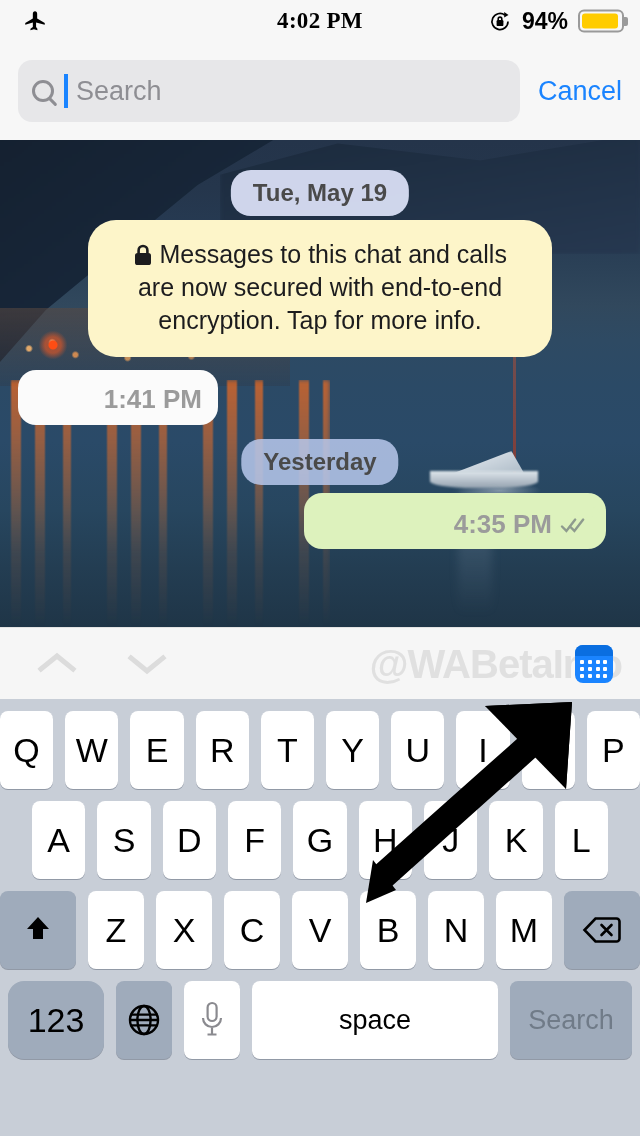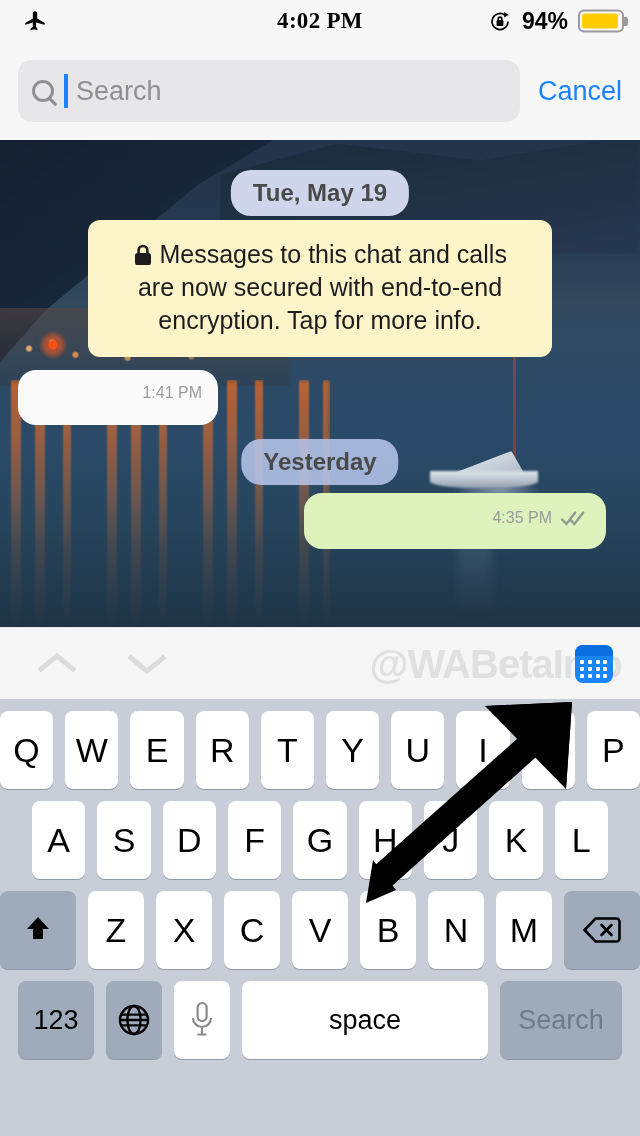--- a/index.html
+++ b/index.html
@@ -143,30 +143,30 @@
     position: absolute; left: 50%; transform: translateX(-50%);
     background: rgba(222,228,250,.92); color: #4a4a4a;
     font-size: 24px; font-weight: bold;
     padding: 9px 22px; border-radius: 20px; white-space: nowrap;
   }
   #date-chip-1 { top: 30px; }
   #date-chip-2 { top: 299px; background: rgba(183,199,235,.86); }
 
   .encryption {
     position: absolute; left: 88px; top: 80px; width: 464px;
-    background: #fdf5c9; border-radius: 12px;
+    background: #fdf5c9; border-radius: 28px;
     padding: 18px 24px 20px;
     text-align: center; color: #1c1c1e; font-size: 25px; line-height: 1.32;
   }
   .lock-glyph { font-size: 23px; }
 
   .bubble { position: absolute; border-radius: 18px; }
   .bubble .meta {
     display: flex; align-items: center; justify-content: flex-end; gap: 8px;
-    font-size: 16px; color: #9b9b9b;
+    font-size: 26px; color: #9b9b9b; font-weight: bold;
   }
   .bubble-in {
     left: 18px; top: 230px; width: 200px; height: 55px;
     background: #fbfbfb; padding: 14px 16px 0 0;
   }
   .bubble-in::before {
     content: ""; position: absolute; left: -11px; top: 12px;
     width: 0; height: 0;
     border: 12px solid transparent; border-right-color: #fbfbfb; border-bottom: none;
     transform: rotate(-14deg);
@@ -219,21 +219,21 @@
     background: #fff; border-radius: 8px;
     box-shadow: 0 1px 0 rgba(100,110,125,.55);
     display: grid; place-items: center;
     font-size: 34px; color: #000;
     width: 56px; height: 78px;
   }
   .krow.r2 .key { width: 56px; }
   .key.mod { background: #9fabbb; }
   .key.wide { width: 82px; }
   .key.space { width: 246px; font-size: 27px; }
-  .key.num { width: 76px; font-size: 27px; }
+  .key.num { width: 96px; font-size: 34px; border-radius: 16px; }
   .key.mic { width: 56px; }
   .key.ret { width: 122px; font-size: 27px; color: #707b88; }
   .row-bottom { gap: 12px; }
   .icon-svg { display: block; }
 
   
   .arrow { position: absolute; left: 0; top: 0; width: 640px; height: 1136px; pointer-events: none; }
 </style>
 </head>
 <body>

